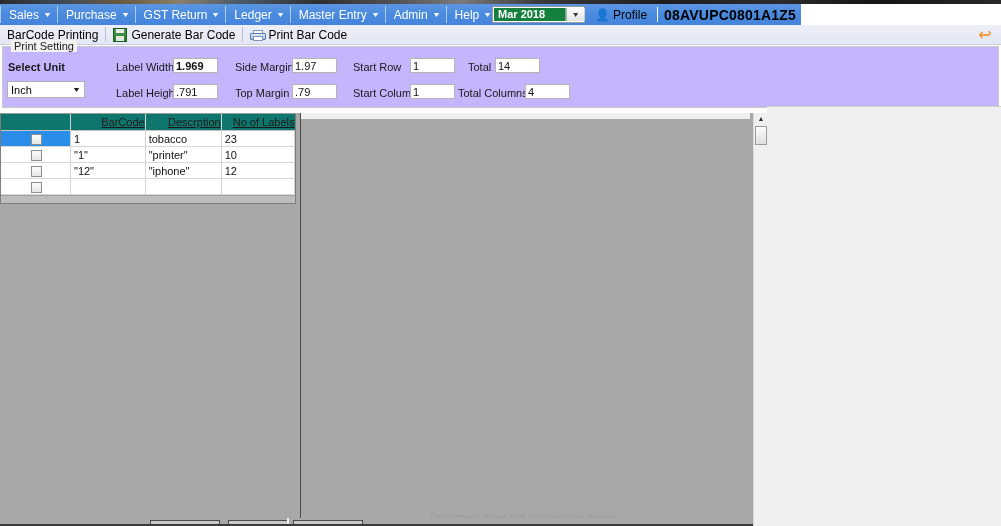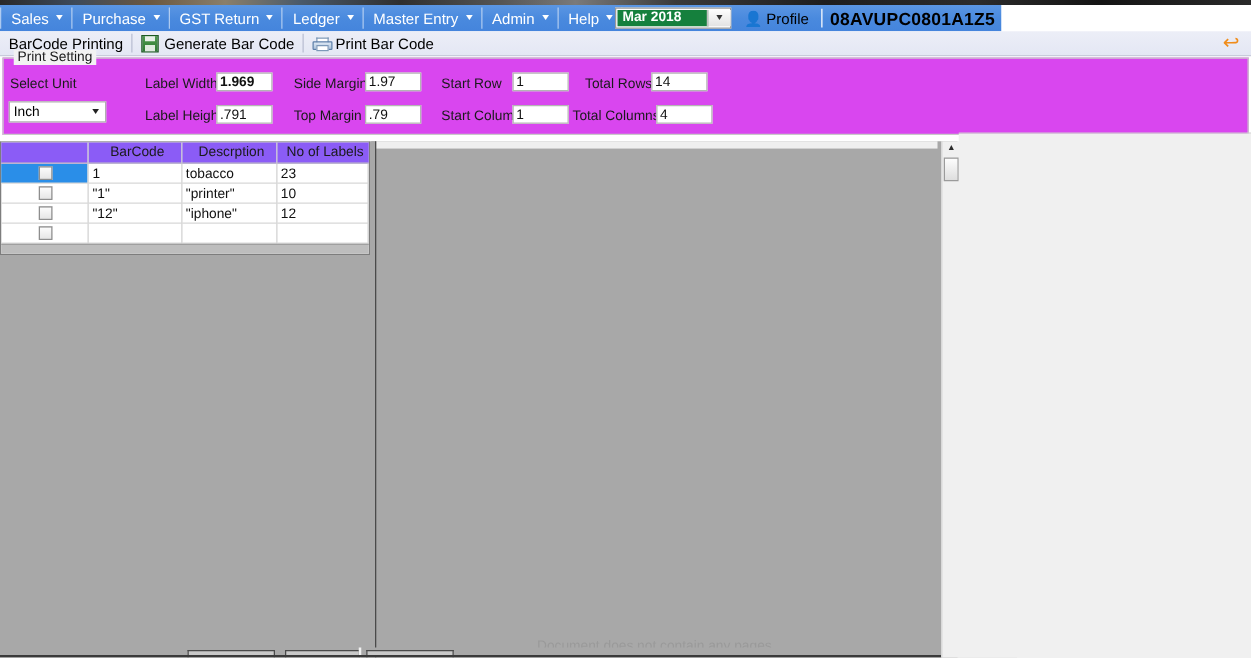--- a/index.html
+++ b/index.html
@@ -214,21 +214,21 @@
     font-size: 16px;
     line-height: 1;
   }
 
   
   #print-setting {
     position: absolute;
     left: 2px; top: 46px;
     width: 995px; height: 60px;
     border: 1px solid #c9c9c9;
-    background: #d946ef;
+    background: #c4b5fd;
   }
   #print-setting-legend {
     position: absolute;
     left: 8px; top: -7px;
     background: #f2f2f2;
     padding: 0 3px;
     font-size: 11px;
     color: #1a1a1a;
   }
   .ps-label {
@@ -280,28 +280,29 @@
     border-top: 1px solid #9a9a9a;
     box-sizing: border-box;
   }
   #grid table {
     border-collapse: collapse;
     width: 100%;
     font-size: 11px;
   }
   #grid th {
     height: 16px;
-    background: #8b5cf6;
+    background: #0f766e;
     border-right: 1px solid #d2d2d2;
     border-bottom: 1px solid #c4c4c4;
     font-weight: normal;
     color: #1a1a1a;
-    text-align: center;
+    text-align: right;
     padding: 0 0 0 4px;
     white-space: nowrap;
+    text-decoration: underline;
   }
   #grid td {
     height: 15px;
     border-right: 1px solid #d2d2d2;
     border-bottom: 1px solid #d8d8d8;
     padding: 0 0 0 3px;
     color: #111;
     white-space: nowrap;
     overflow: hidden;
   }
@@ -529,21 +530,21 @@
     </span>
     <span>Print Bar Code</span>
   </div>
 
   <div id="undo-icon">↩</div>
 </div>
 
 <div id="print-setting">
   <div id="print-setting-legend">Print Setting</div>
 
-  <div class="ps-label" style="left:5px; top:14px;">Select Unit</div>
+  <div class="ps-label" style="left:5px; top:14px;font-weight:bold;">Select Unit</div>
   <div id="unit-select">
     <span>Inch</span>
     <span class="uarrow">▼</span>
   </div>
 
   <div class="ps-label" style="left:113px; top:14px;">Label Width</div>
   <div class="ps-input" style="left:170px; top:11px; width:45px;font-weight:bold;">1.969</div>
 
   <div class="ps-label" style="left:113px; top:40px;">Label Height</div>
   <div class="ps-input" style="left:170px; top:37px; width:45px;">.791</div>
@@ -554,21 +555,21 @@
   <div class="ps-label" style="left:232px; top:40px;">Top Margin</div>
   <div class="ps-input" style="left:289px; top:37px; width:45px;">.79</div>
 
   <div class="ps-label" style="left:350px; top:14px;">Start Row</div>
   <div class="ps-input" style="left:407px; top:11px; width:45px;">1</div>
 
   <div class="ps-label" style="left:350px; top:40px;">Start Column</div>
   <div class="ps-input" style="left:407px; top:37px; width:45px;">1</div>
 
   <div class="ps-label" style="left:465px; top:14px;">Total Rows</div>
-  <div class="ps-input" style="left:518px; top:11px; width:45px;">14</div>
+  <div class="ps-input" style="left:492px; top:11px; width:45px;">14</div>
 
   <div class="ps-label" style="left:455px; top:40px;">Total Columns</div>
   <div class="ps-input" style="left:522px; top:37px; width:45px;">4</div>
 </div>
 
 <div id="preview-wrap">
   <div id="preview-left-fill"></div>
   <div id="preview-top-band"></div>
   <div id="preview-page"></div>
   <div id="preview-divider"></div>

